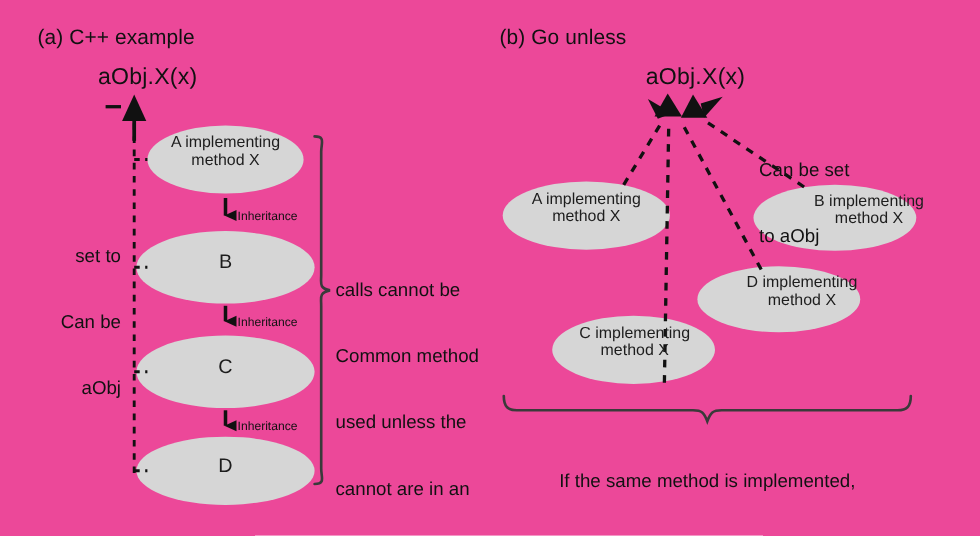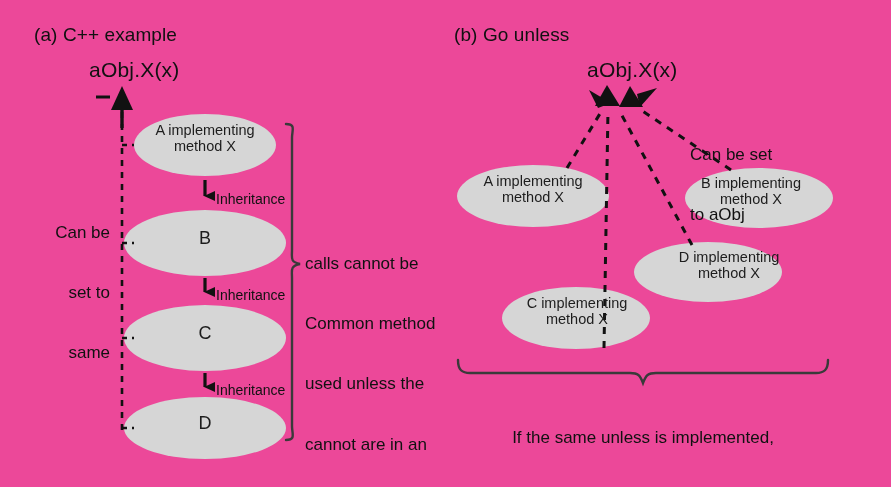--- a/index.html
+++ b/index.html
@@ -43,21 +43,21 @@
   }
   .node-label {
     font-size: 14.5px;
     text-align: center;
     color: #1d1d1d;
   }
   .node-label.big {
     font-size: 18px;
   }
   .edge-label {
-    font-size: 14px;
+    font-size: 11px;
     color: #111;
   }
   .side-note {
     font-size: 17px;
     color: #111;
   }
   .side-note.right-al { text-align: right; }
   .side-note.center-al { text-align: center; }
   .ellipse-text-wrap {
     position: absolute;
@@ -147,23 +147,23 @@
                L816,373
                C824,373 828,370 828,360"></path>
     </g>
   </svg>
 
   <div class="txt panel-title" style="left:34px; top:24px;">(a) C++ example</div>
 
   <div class="txt call-label" style="left:89px; top:58px;">aObj.X(x)</div>
 
   <div class="txt side-note right-al" style="left:10px; top:183px; width:100px;">
+    <div>set to</div>
     <div>Can be</div>
-    <div>set to</div>
-    <div>same</div>
+    <div>aObj</div>
   </div>
 
   <div class="ellipse-text-wrap" style="left:134px; top:122px; width:142px; height:46px;">
     <div class="node-label">
       <div>A implementing</div>
       <div>method X</div>
     </div>
   </div>
 
   <div class="ellipse-text-wrap" style="left:124px; top:228px; width:162px; height:30px;">
@@ -200,21 +200,21 @@
     <div>to aObj</div>
   </div>
 
   <div class="ellipse-text-wrap" style="left:462px; top:173px; width:142px; height:46px;">
     <div class="node-label">
       <div>A implementing</div>
       <div>method X</div>
     </div>
   </div>
 
-  <div class="ellipse-text-wrap" style="left:680px; top:175px; width:142px; height:46px;">
+  <div class="ellipse-text-wrap" style="left:719px; top:175px; width:142px; height:46px;">
     <div class="node-label">
       <div>B implementing</div>
       <div>method X</div>
     </div>
   </div>
 
   <div class="ellipse-text-wrap" style="left:506px; top:295px; width:142px; height:46px;">
     <div class="node-label">
       <div>C implementing</div>
       <div>method X</div>
@@ -222,18 +222,18 @@
   </div>
 
   <div class="ellipse-text-wrap" style="left:658px; top:249px; width:142px; height:46px;">
     <div class="node-label">
       <div>D implementing</div>
       <div>method X</div>
     </div>
   </div>
 
   <div class="txt side-note center-al" style="left:473px; top:388px; width:340px;">
-    <div>If the same unless is implemented,</div>
+    <div>If the same method is implemented,</div>
     
     
   </div>
 
 </div>
 
 </body></html>

